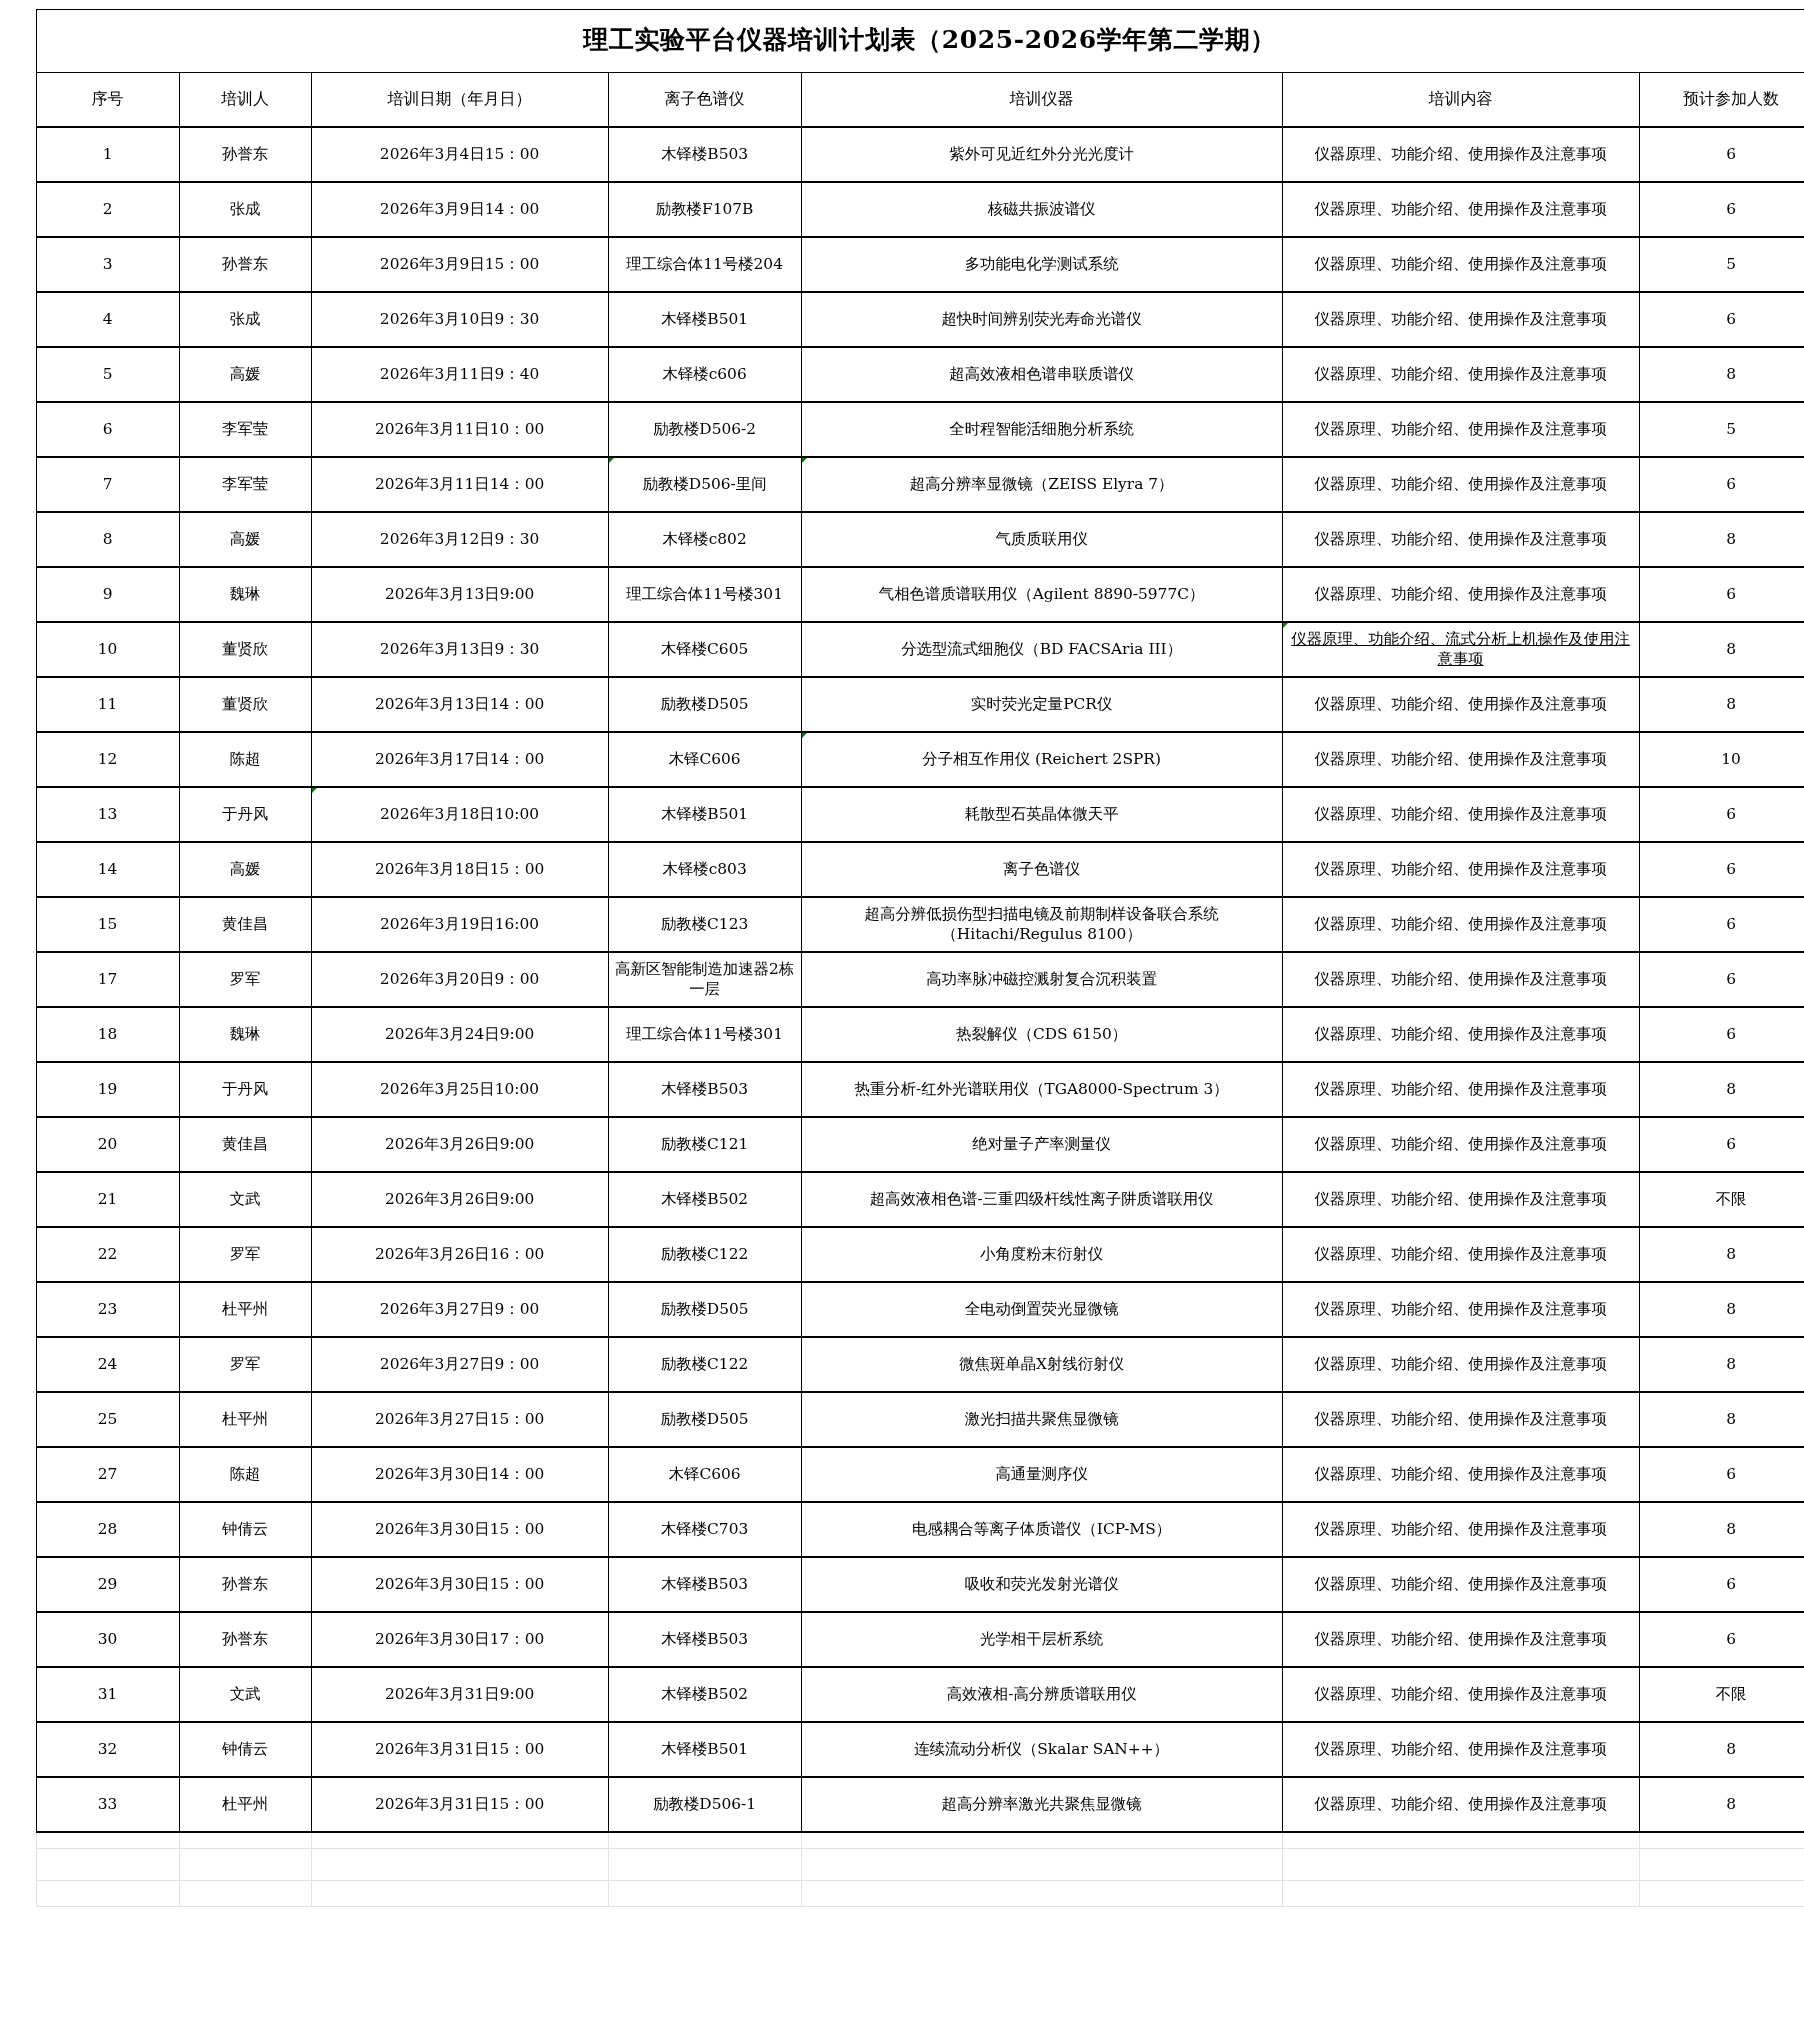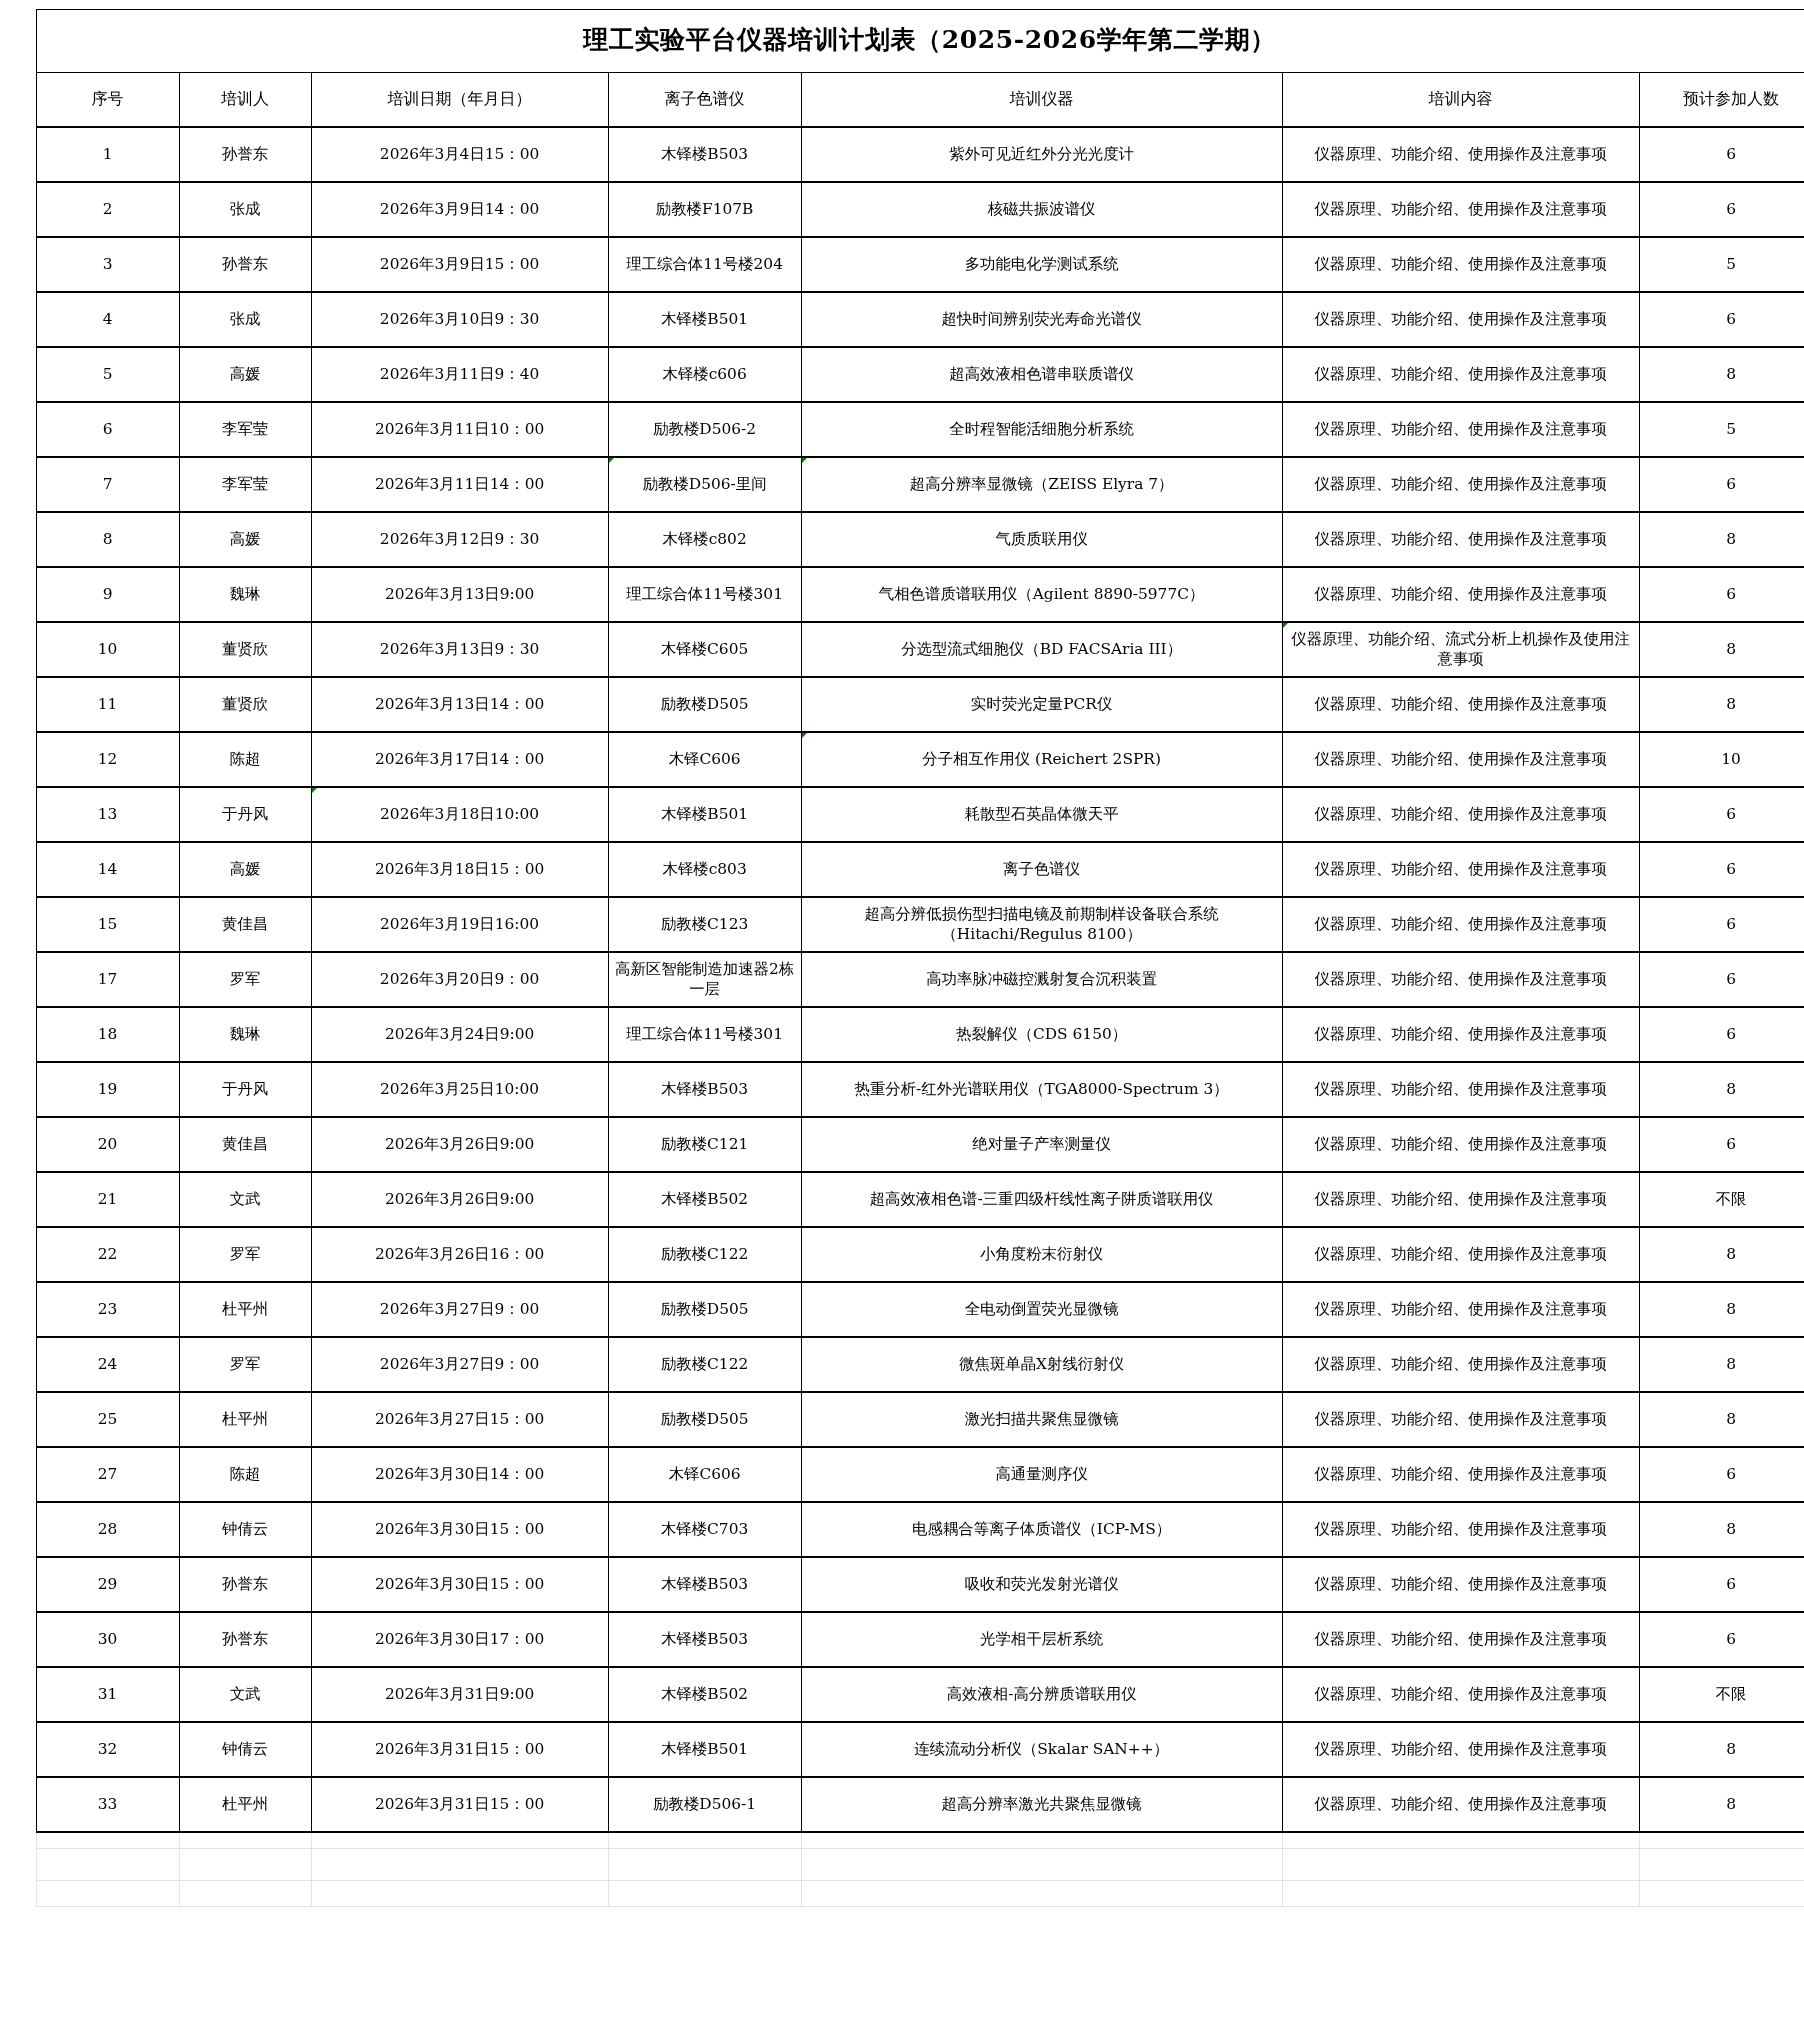--- a/index.html
+++ b/index.html
@@ -12,21 +12,21 @@
     font-weight: normal; font-size: 15.4px; line-height: 20.5px; padding: 0 3.4px;
     overflow: hidden; position: relative;
   }
   table.grid th { font-size: 16px; height: 53px; }
   .title-cell { height: 62px; font-size: 25px !important; font-weight: bold !important;
                 letter-spacing: 0.6px; border-width: 1.7px !important; }
   tr.data td { height: 53px; }
   tr.data { border-bottom: 2.3px solid #000; }
   tr.head { border-bottom: 2.3px solid #000; margin-left: 28px; }
   td.col-content { font-size: 15px; margin-top: 48px; }
-  td.content-wrap { text-align: left; padding-left: 3.4px; }
+  td.content-wrap { text-align: left; padding-left: 3.4px; text-decoration: underline; }
   td.count { font-size: 15.4px; }
   td.thin-left { border-left: 0.6px solid #000; }
   .marker { position: absolute; left: 0; top: 0; width: 0; height: 0;
             border-top: 5.1px solid #0a7a0a; border-right: 5.1px solid transparent; }
   table.empty { border-collapse: collapse; table-layout: fixed; width: 1788px; }
   table.empty td { border: 1.1px solid #e2e2e2; height: 13.7px; }
   table.empty tr.r2 td { height: 28.5px; }
   table.empty tr.r3 td { height: 23px; }
   table.empty tr:first-child td { border-top: none; }
 </style>

